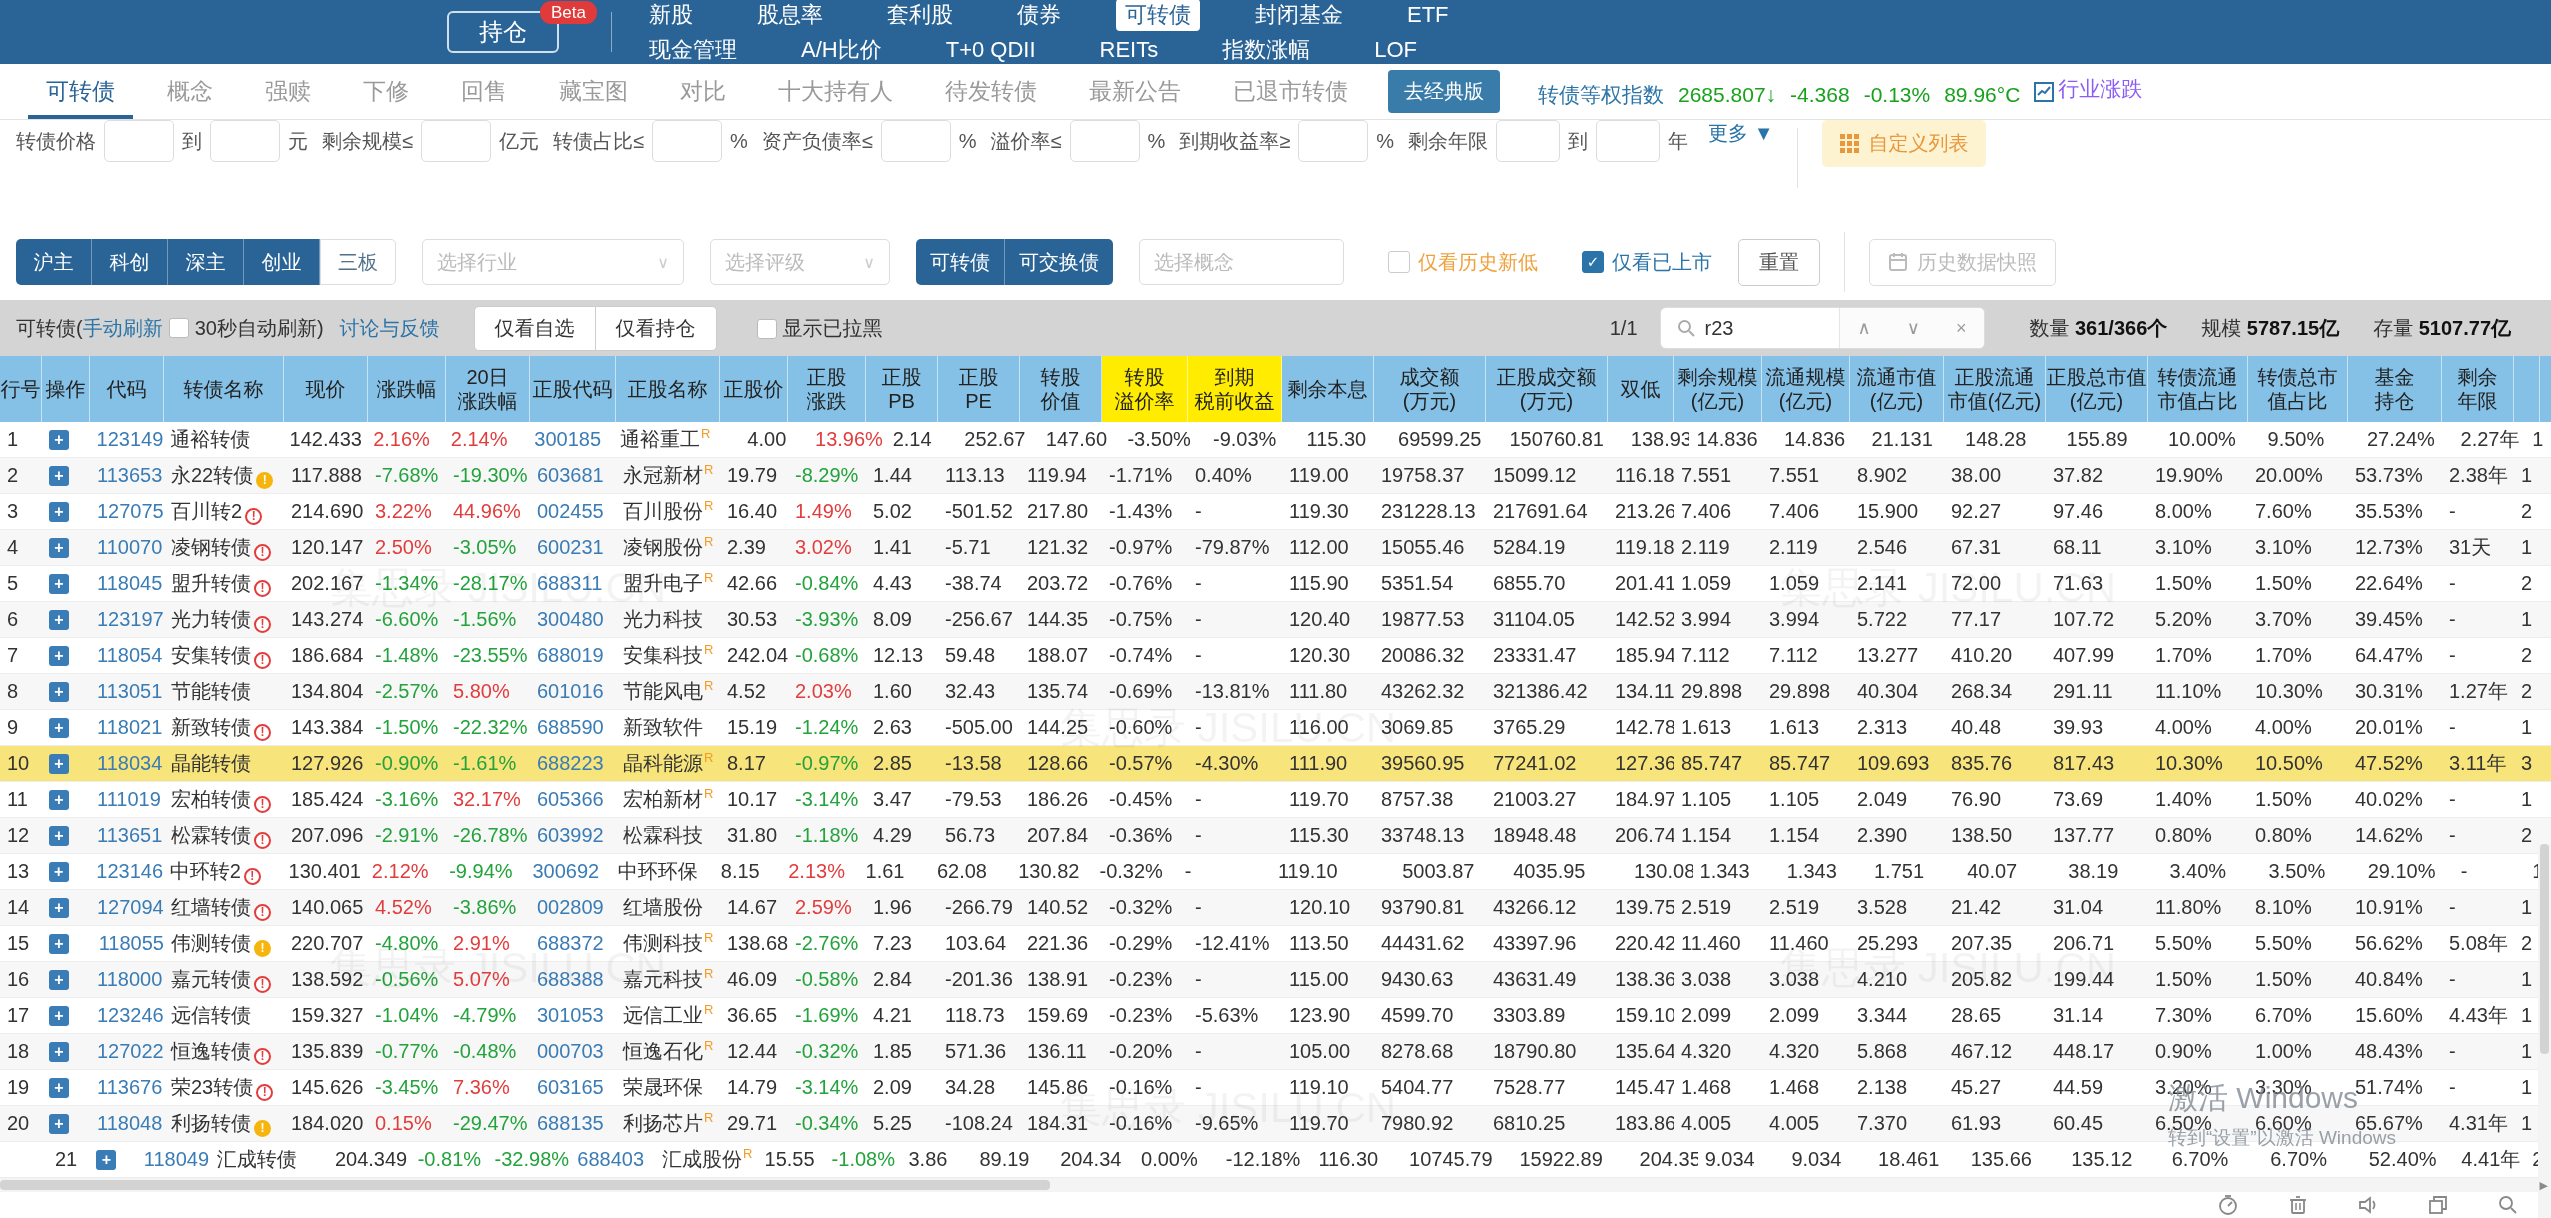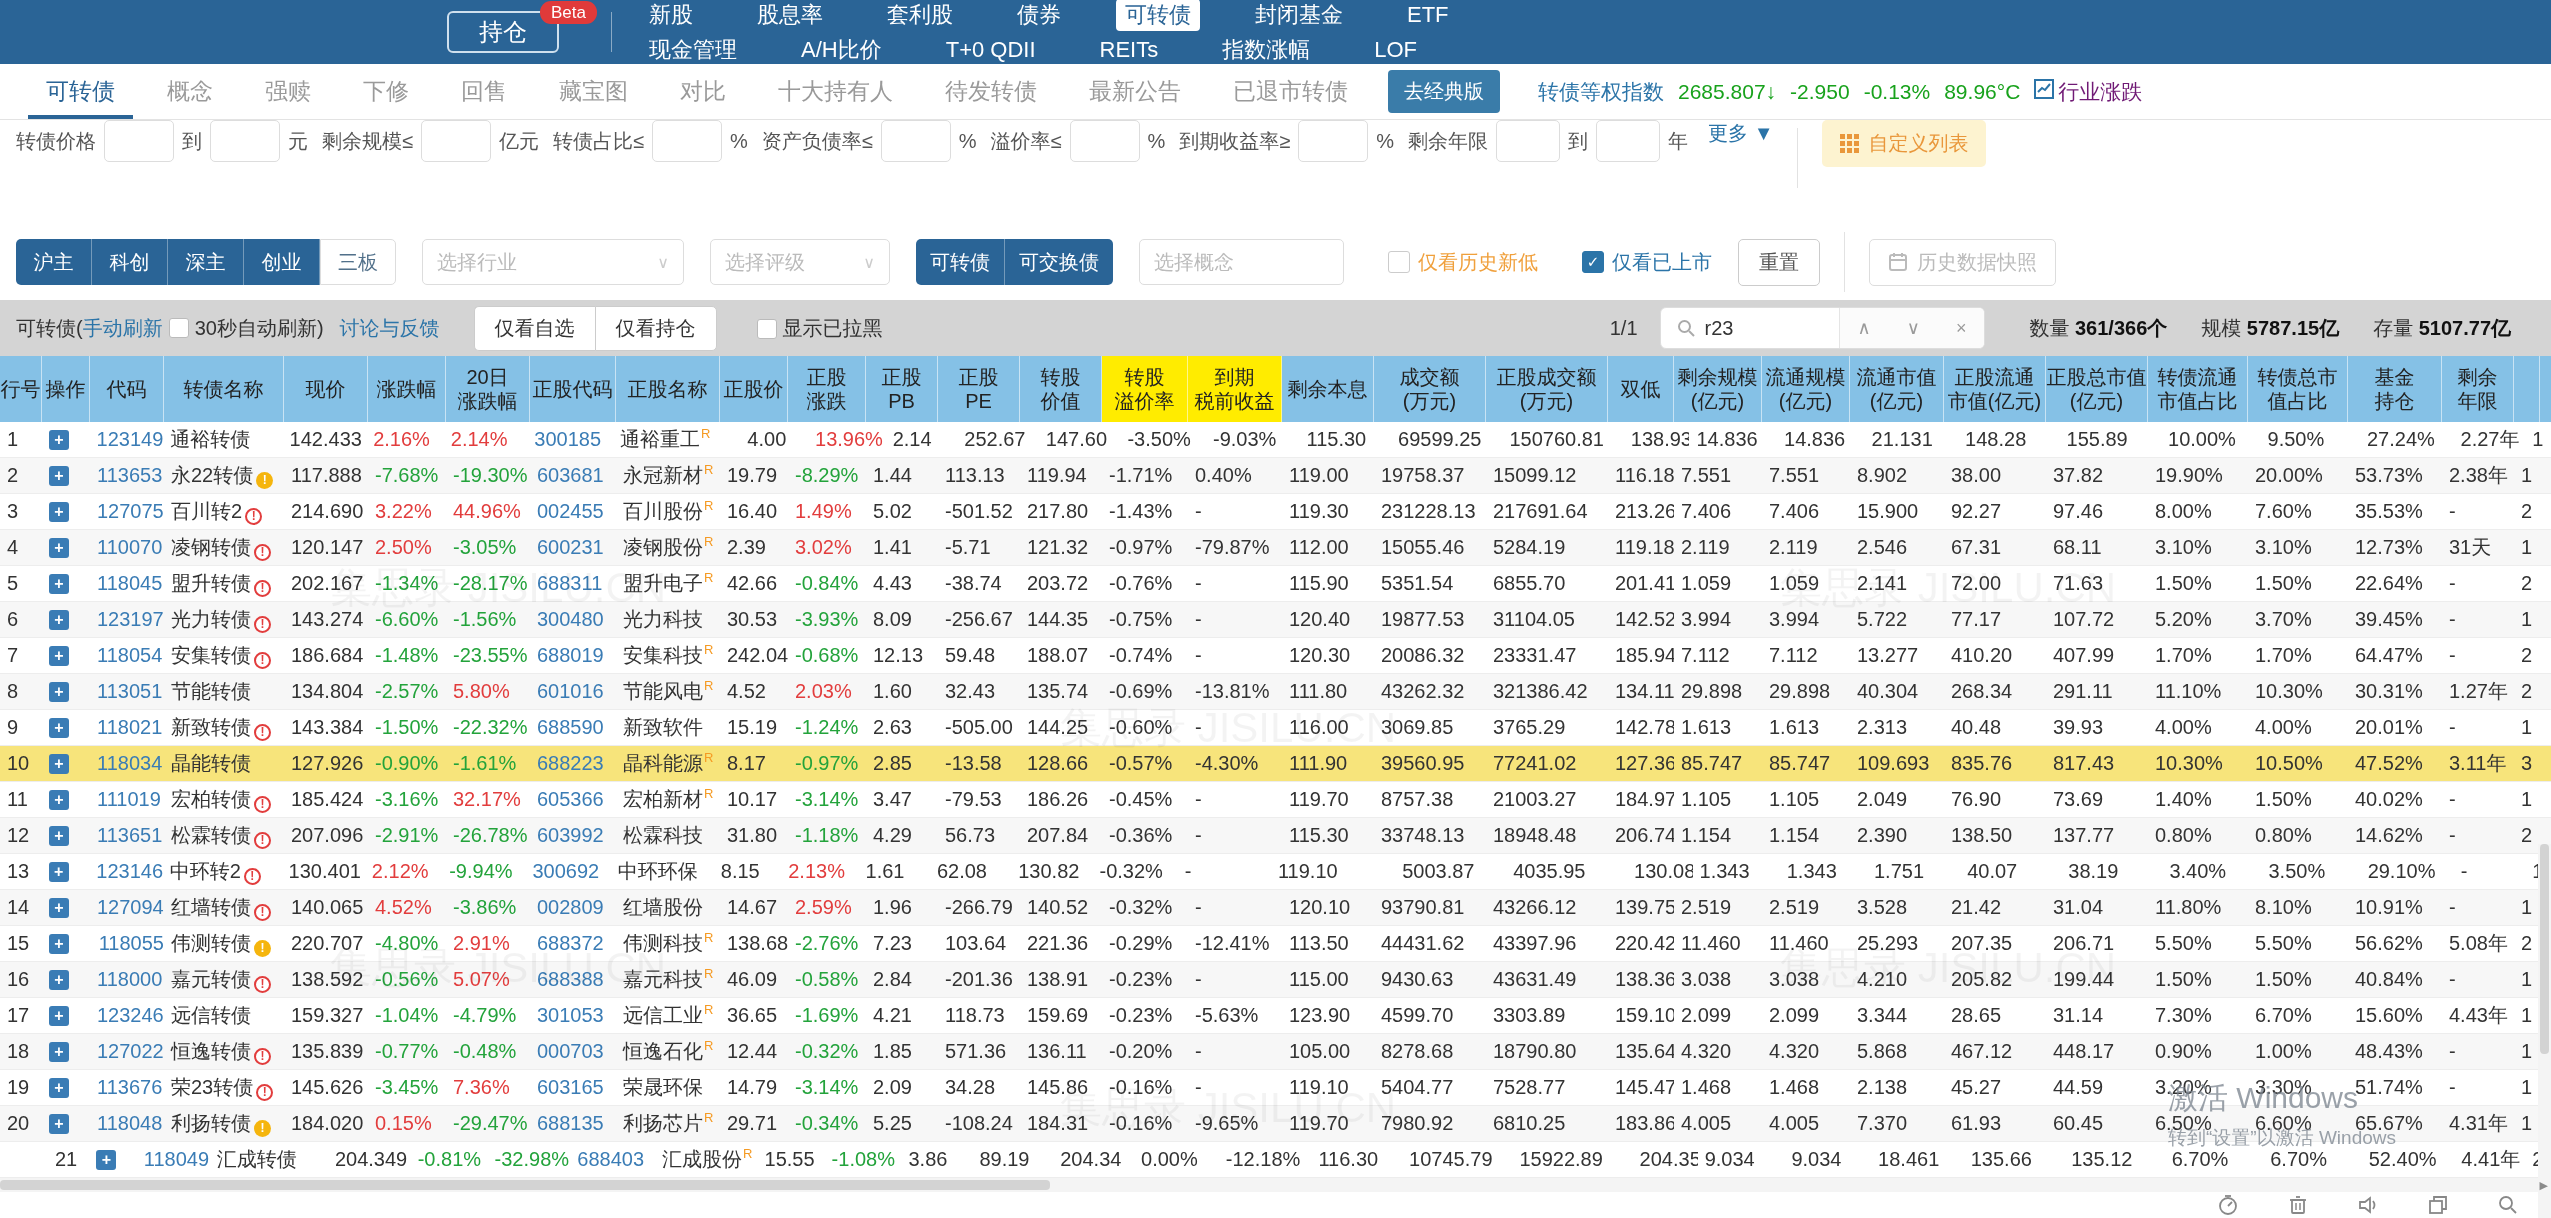--- a/index.html
+++ b/index.html
@@ -25,21 +25,21 @@
   .tab { font-size:23px; color:#9a9a9a; display:flex; align-items:center; padding:0 26px; cursor:pointer; position:relative; }
   .tab.active { color:#2a6496; }
   .tab.active:after { content:""; position:absolute; left:8px; right:8px; bottom:0; height:4px; background:#2a6496; }
   .classic-btn { align-self:center; margin-left:14px; background:#3a7ca9; color:#fff; font-size:20px;
     padding:8px 16px; border-radius:4px; cursor:pointer; white-space:nowrap; }
   .stats { align-self:center; margin-left:38px; font-size:21px; line-height:26px; }
   .stats .row { display:flex; gap:14px; align-items:baseline; white-space:nowrap; }
   .lbl-blue { color:#2b74a8; }
   .val-green { color:#18a21c; }
   .val-dark { color:#333; }
-  .industry-link { color:#701a75; cursor:pointer; display:inline-flex; align-items:flex-start; gap:4px; }
+  .industry-link { color:#8b5cf6; cursor:pointer; display:inline-flex; align-items:flex-end; gap:4px; }
 
   
   .filter1 { height:104px; display:flex; align-items:flex-start; padding:0 0 28px 16px; background:#fff; font-size:20px; color:#555; }
   .filter1 .grp { display:flex; align-items:center; gap:8px; margin-right:14px; white-space:nowrap; }
   .f-input { width:70px; height:42px; border:1px solid #ddd; border-radius:5px; background:#fff; }
   .f-input.small { width:64px; }
   .more-link { color:#2b74a8; cursor:pointer; margin-left:6px; white-space:nowrap; }
   .vdiv { width:1px; background:#e2e2e2; height:60px; margin:0 24px; align-self:center; }
   .custom-list-btn { background:#fdf3d0; color:#e9973b; border-radius:5px; font-size:20px;
     padding:10px 18px; display:flex; align-items:center; gap:9px; cursor:pointer; white-space:nowrap; }
@@ -164,21 +164,21 @@
         <div class="tab">十大持有人</div>
         <div class="tab">待发转债</div>
         <div class="tab">最新公告</div>
         <div class="tab">已退市转债</div>
       </div>
     <div class="classic-btn">去经典版</div>
     <div class="stats">
       <div class="row">
         <span class="lbl-blue">转债等权指数</span>
         <span class="val-green">2685.807↓</span>
-        <span class="val-green">-2.950</span>
+        <span class="val-green">-4.368</span>
         <span class="val-green">-0.13%</span>
         <span class="val-green">89.96°C</span>
         <span class="industry-link">
           <svg width="20" height="20" viewBox="0 0 20 20">
               <rect x="1" y="1" width="18" height="18" fill="none" stroke="#2b74a8" stroke-width="2"></rect>
               <polyline points="4,13 8,9 11,11 16,5" fill="none" stroke="#2b74a8" stroke-width="2"></polyline>
             </svg>
           <span>行业涨跌</span>
         </span>
       </div>

